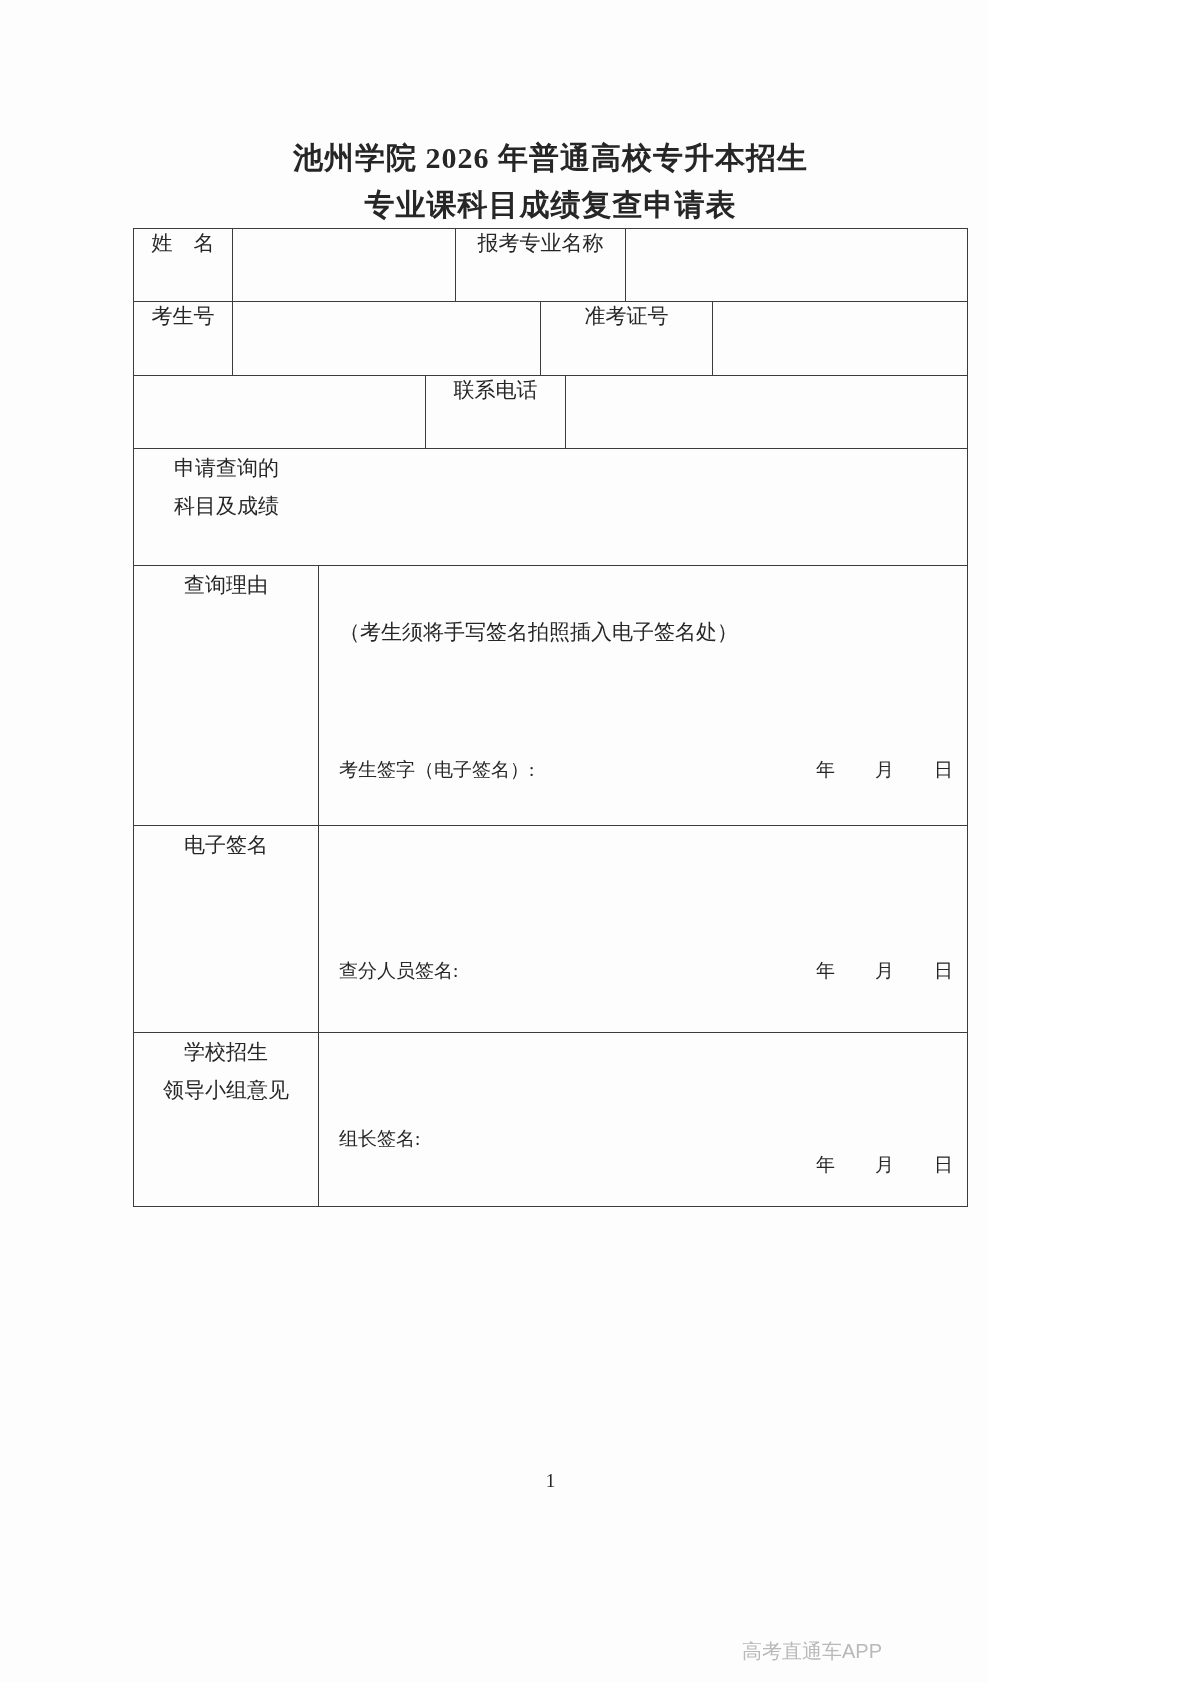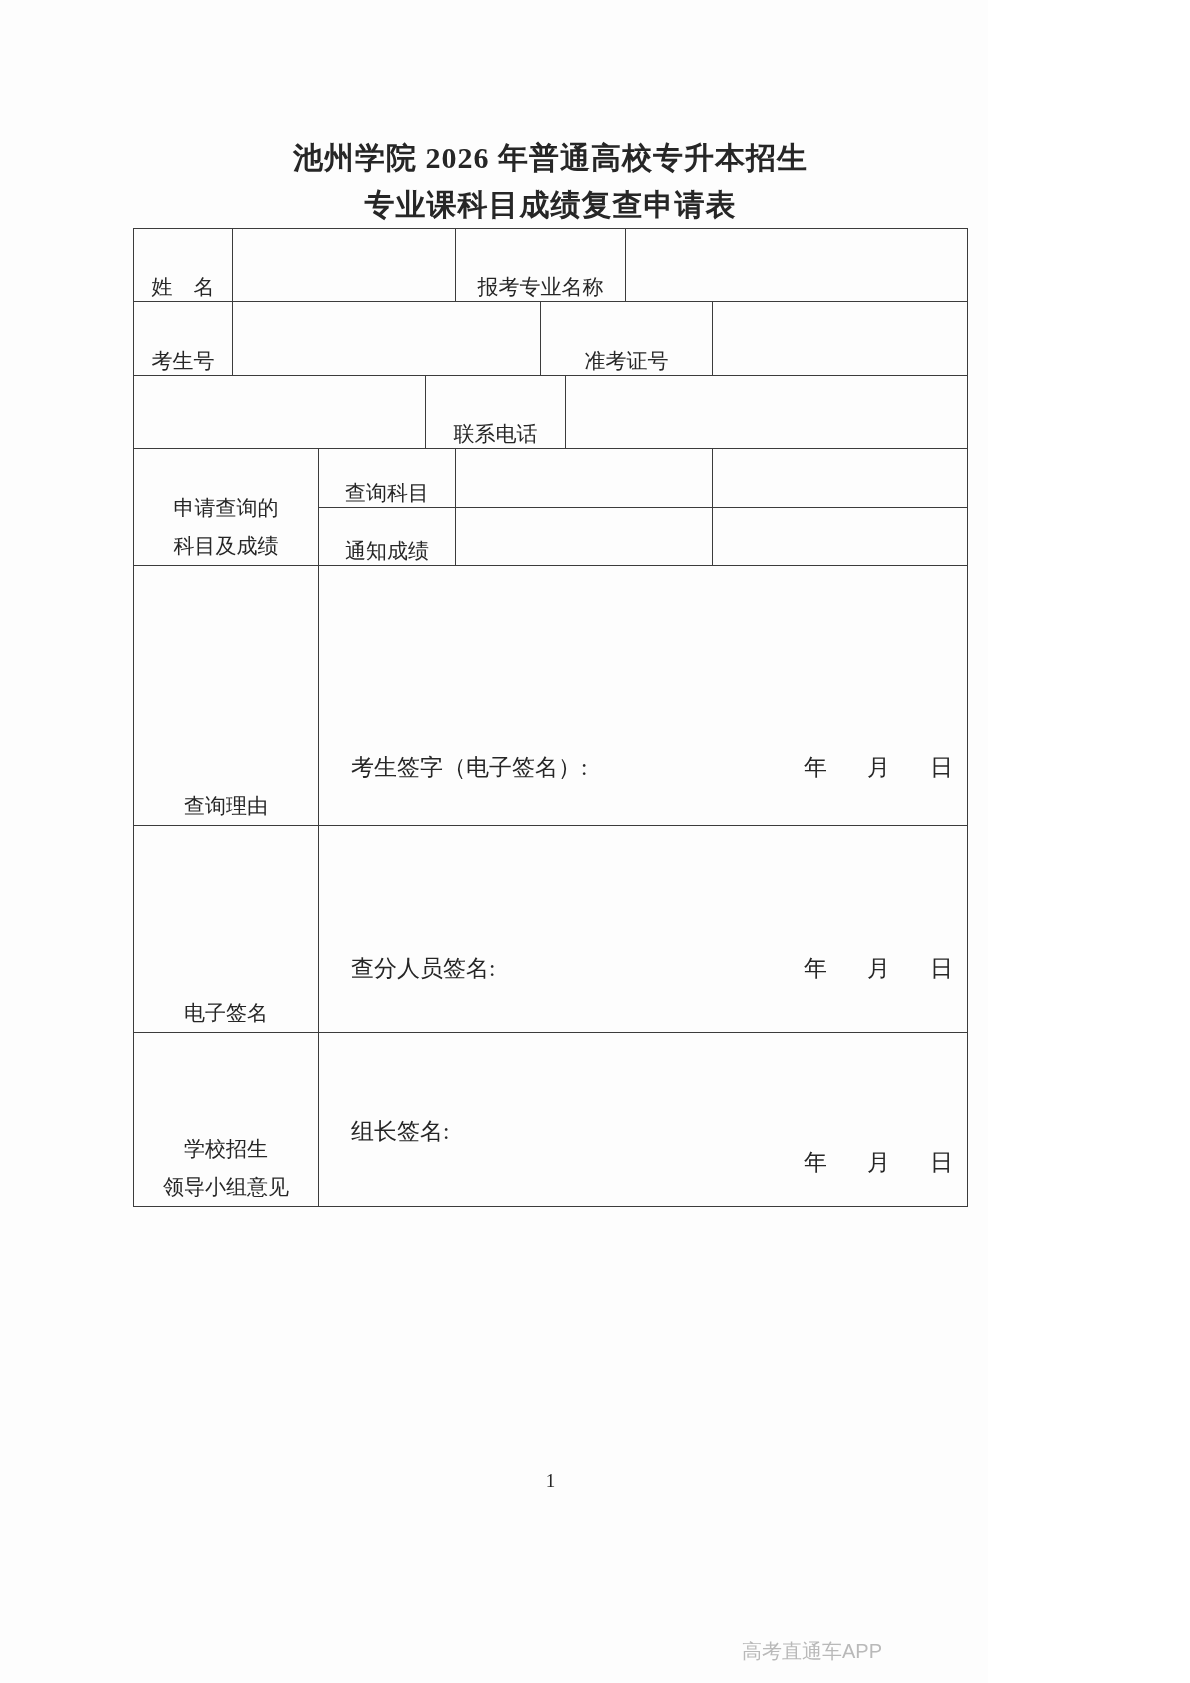--- a/index.html
+++ b/index.html
@@ -20,38 +20,37 @@
   .form-table {
     position:absolute; left:133px; top:228px; width:835px;
     border:1px solid #3c3c3c;
     display:flex; flex-direction:column;
     font-size:21px;
   }
   .row { display:flex; border-bottom:1px solid #3c3c3c; }
   .row:last-child { border-bottom:none; }
   .cell {
     border-right:1px solid #3c3c3c;
-    display:flex; align-items:flex-end;
+    display:flex; align-items:flex-start;
   }
   .cell:last-child { border-right:none; }
   .lab { justify-content:center; text-align:center; }
   .hdr { justify-content:center; text-align:center; line-height:38px; }
   .r4-right { flex:1; display:flex; flex-direction:column; }
   .sub-row { display:flex; }
   .sub-row.bline { border-bottom:1px solid #3c3c3c; }
   .content-cell { position:relative; flex:1; }
   .note {
     position:absolute; left:20px; top:52px; right:16px;
     font-size:21px;
   }
   .sig-row {
     position:absolute; left:20px; right:14px;
     display:flex; align-items:baseline;
-    font-size:23px;
-    margin-left:12px;
+    font-size:19px;
   }
   .date-group { margin-left:auto; display:flex; gap:40px; }
   .page-number {
     position:absolute; left:133px; top:1470px; width:835px;
     text-align:center; font-size:19px;
   }
   .watermark {
     position:absolute; right:106px; bottom:18px;
     font-family:"Liberation Sans","DejaVu Sans",sans-serif;
     font-size:20px; color:#b9b9b9;
@@ -99,43 +98,28 @@
       <div class="cell" style="flex:1;"></div>
     </div>
 
     <div class="row" style="height:117px;">
       <div class="cell hdr" style="width:185px;">
         <div>
           <div>申请查询的</div>
           <div>科目及成绩</div>
         </div>
       </div>
-      <div class="r4-right">
-        <div class="sub-row bline" style="height:59px;">
-          <div class="cell lab" style="width:137px;">
-            <span>查询科目</span>
-          </div>
-          <div class="cell" style="width:257px;"></div>
-          <div class="cell" style="flex:1;"></div>
-        </div>
-        <div class="sub-row" style="flex:1;">
-          <div class="cell lab" style="width:137px;">
-            <span>通知成绩</span>
-          </div>
-          <div class="cell" style="width:257px;"></div>
-          <div class="cell" style="flex:1;"></div>
-        </div>
-      </div>
     </div>
 
     <div class="row" style="height:260px;">
       <div class="cell hdr" style="width:185px;">
         <span>查询理由</span>
       </div>
       <div class="cell content-cell">
+        <div class="note">（考生须将手写签名拍照插入电子签名处）</div>
         <div class="sig-row" style="bottom:42px;">
           <span>考生签字（电子签名）:</span>
           <span class="date-group">
             <span>年</span>
             <span>月</span>
             <span>日</span>
           </span>
         </div>
       </div>
     </div>

